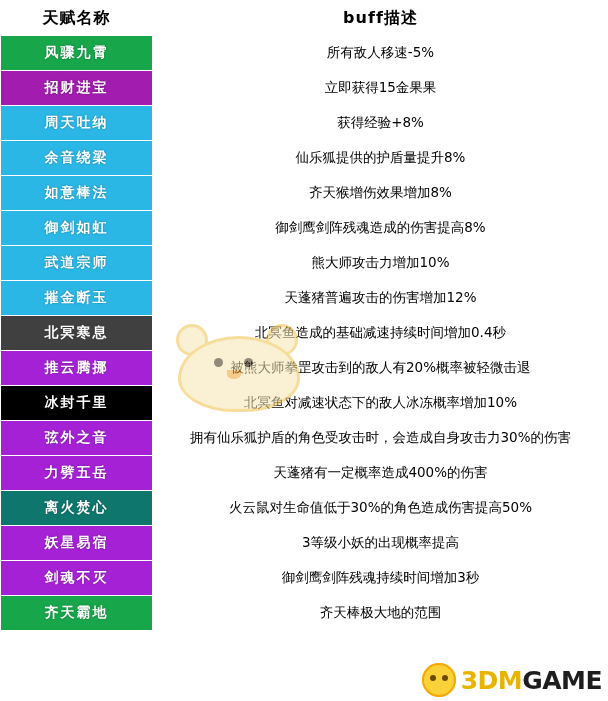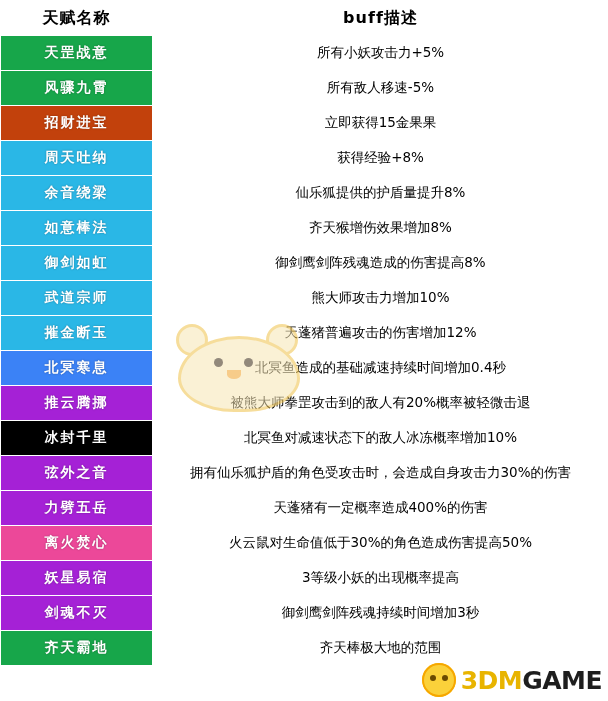--- a/index.html
+++ b/index.html
@@ -155,29 +155,25 @@
     <col class="col-desc">
   </colgroup>
   <thead>
     <tr>
       <th class="hdr-name">天赋名称</th>
       <th class="hdr-desc">buff描述</th>
     </tr>
   </thead>
   <tbody>
       <tr>
-        <td class="cell-name" style="background: rgb(23, 166, 74);">天罡战意</td>
-        <td class="cell-desc">所有小妖攻击力+5%</td>
-      </tr>
-      <tr>
         <td class="cell-name" style="background: rgb(23, 166, 74);">风骤九霄</td>
         <td class="cell-desc">所有敌人移速-5%</td>
       </tr>
       <tr>
-        <td class="cell-name" style="background: #c2410c; font-family: Liberation Serif, serif;">招财进宝</td>
+        <td class="cell-name" style="background: #a21caf; font-family: Liberation Serif, serif;">招财进宝</td>
         <td class="cell-desc">立即获得15金果果</td>
       </tr>
       <tr>
         <td class="cell-name" style="background: rgb(42, 183, 230);">周天吐纳</td>
         <td class="cell-desc">获得经验+8%</td>
       </tr>
       <tr>
         <td class="cell-name" style="background: rgb(42, 183, 230);">余音绕梁</td>
         <td class="cell-desc">仙乐狐提供的护盾量提升8%</td>
       </tr>
@@ -191,41 +187,41 @@
       </tr>
       <tr>
         <td class="cell-name" style="background: rgb(42, 183, 230);">武道宗师</td>
         <td class="cell-desc">熊大师攻击力增加10%</td>
       </tr>
       <tr>
         <td class="cell-name" style="background: rgb(42, 183, 230);">摧金断玉</td>
         <td class="cell-desc">天蓬猪普遍攻击的伤害增加12%</td>
       </tr>
       <tr>
-        <td class="cell-name" style="background: #3b82f6;">北冥寒息</td>
+        <td class="cell-name" style="background: #404040;">北冥寒息</td>
         <td class="cell-desc">北冥鱼造成的基础减速持续时间增加0.4秒</td>
       </tr>
       <tr>
         <td class="cell-name" style="background: rgb(165, 33, 214);">推云腾挪</td>
         <td class="cell-desc">被熊大师拳罡攻击到的敌人有20%概率被轻微击退</td>
       </tr>
       <tr>
         <td class="cell-name" style="background: #000000;">冰封千里</td>
         <td class="cell-desc">北冥鱼对减速状态下的敌人冰冻概率增加10%</td>
       </tr>
       <tr>
         <td class="cell-name" style="background: rgb(165, 33, 214);">弦外之音</td>
         <td class="cell-desc">拥有仙乐狐护盾的角色受攻击时，会造成自身攻击力30%的伤害</td>
       </tr>
       <tr>
         <td class="cell-name" style="background: rgb(165, 33, 214);">力劈五岳</td>
         <td class="cell-desc">天蓬猪有一定概率造成400%的伤害</td>
       </tr>
       <tr>
-        <td class="cell-name" style="background: #ec4899;">离火焚心</td>
+        <td class="cell-name" style="background: #0f766e;">离火焚心</td>
         <td class="cell-desc">火云鼠对生命值低于30%的角色造成伤害提高50%</td>
       </tr>
       <tr>
         <td class="cell-name" style="background: rgb(165, 33, 214); margin-left: 46px;">妖星易宿</td>
         <td class="cell-desc">3等级小妖的出现概率提高</td>
       </tr>
       <tr>
         <td class="cell-name" style="background: rgb(165, 33, 214);">剑魂不灭</td>
         <td class="cell-desc">御剑鹰剑阵残魂持续时间增加3秒</td>
       </tr>

